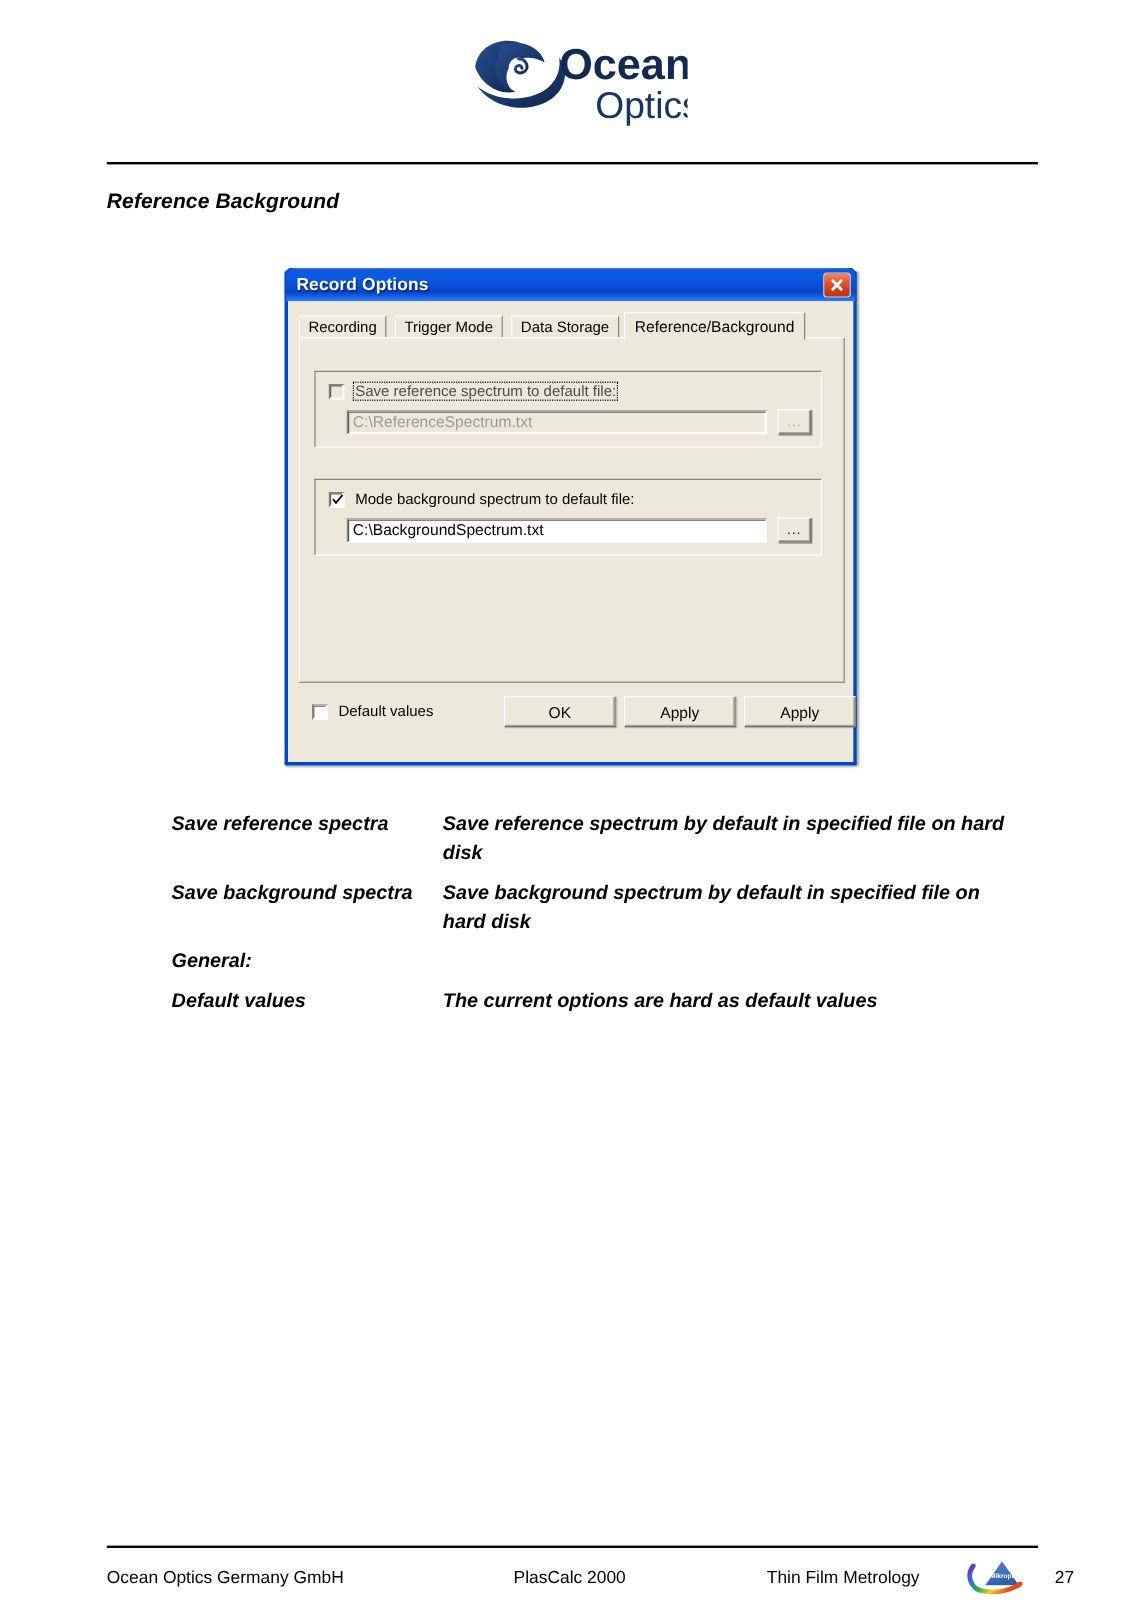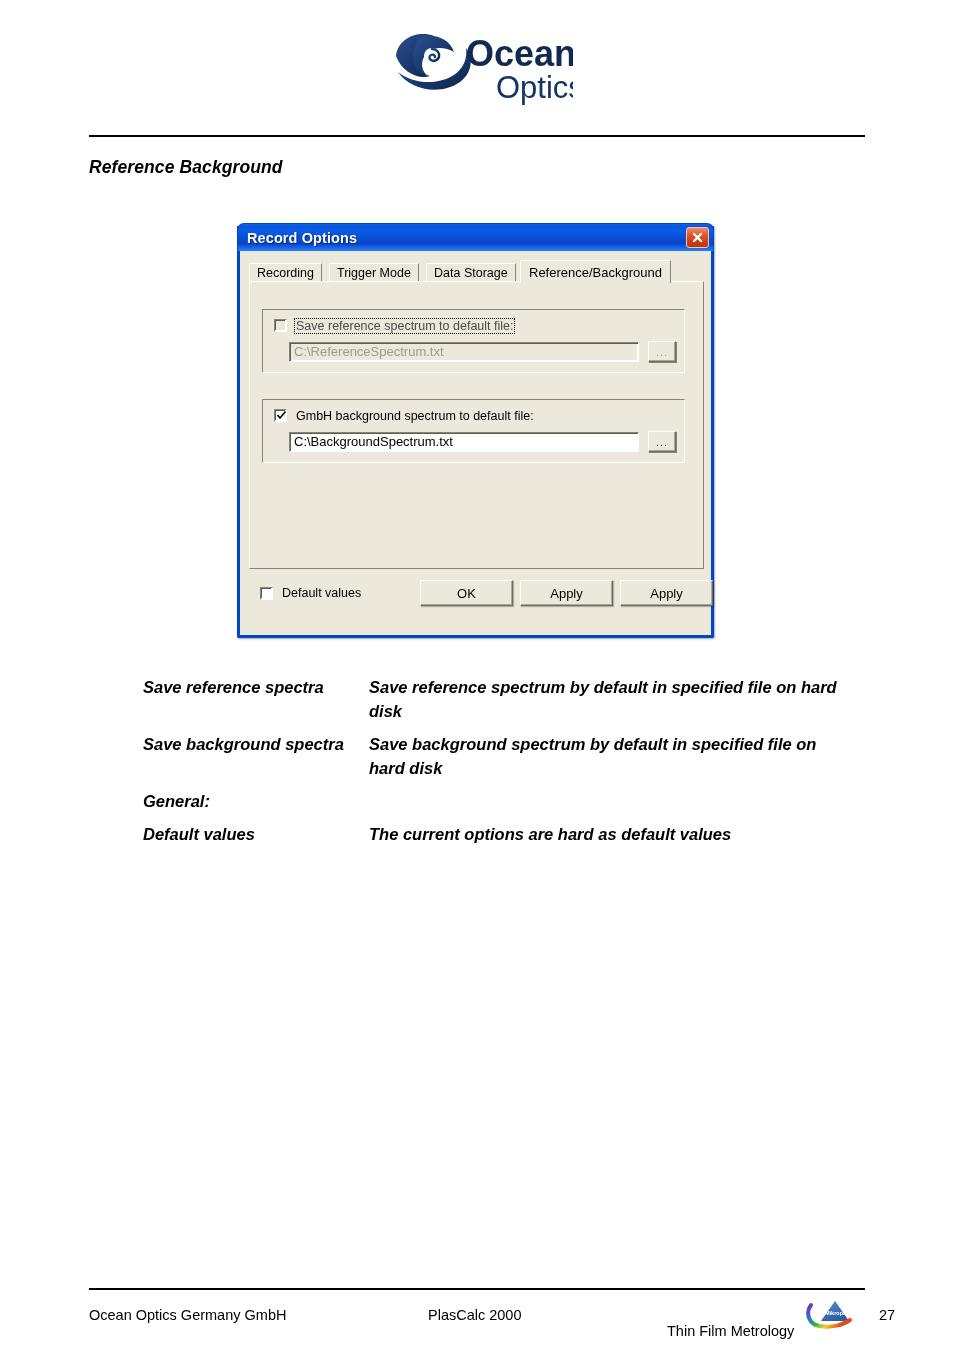--- a/index.html
+++ b/index.html
@@ -165,21 +165,21 @@
   }
   .group-ref  { top: 27px; height: 64px; }
   .group-back { top: 117px; height: 64px; }
 
   
   .cb-row {
     position: absolute;
     left: 11px;
     top: 9px;
     display: flex;
-    align-items: flex-start;
+    align-items: flex-end;
     cursor: pointer;
   }
   .checkbox {
     width: 13px;
     height: 13px;
     background: #ffffff;
     border: 1px solid #85837a;
     border-right-color: #ffffff;
     border-bottom-color: #ffffff;
     box-shadow: inset -1px -1px 0 #ffffff, inset 1px 1px 0 #5e5c55;
@@ -338,21 +338,21 @@
     position: absolute;
     left: 89px;
     top: 1303px;
     width: 776px;
     height: 32px;
     font-size: 14.5px;
     color: #000000;
   }
   .footer-company { position: absolute; left: 0;    top: 4px; }
   .footer-product { position: absolute; left: 339px; top: 4px; }
-  .footer-tagline { position: absolute; left: 550px; top: 20px; margin-left: 28px; }
+  .footer-tagline { position: absolute; left: 550px; top: 4px; }
   .footer-logo    { position: absolute; left: 716px; top: -8px; width: 50px; height: 36px; }
   .footer-page    { position: absolute; left: 790px; top: 4px; }
 </style>
 </head>
 <body>
 
 <div class="page-logo">
   <svg width="185" height="80" viewBox="0 0 185 80" xmlns="http://www.w3.org/2000/svg">
     <defs>
       <linearGradient id="shellGrad" x1="0" y1="0" x2="1" y2="1">
@@ -419,21 +419,21 @@
       </div>
     </div>
 
     <div class="group-box group-back">
       <div class="cb-row">
         <span class="checkbox">
           <svg class="tick" viewBox="0 0 11 11">
             <path d="M1.5 5 L4 8 L9.5 1.5" fill="none" stroke="#000000" stroke-width="1.6"></path>
           </svg>
         </span>
-        <span class="cb-label">GmbH background spectrum to default file:</span>
+        <span class="cb-label">Mode background spectrum to default file:</span>
       </div>
       <div class="path-row">
         <span class="path-field">C:\BackgroundSpectrum.txt</span>
         <span class="browse-btn">...</span>
       </div>
     </div>
 
   </div>
 
   <div class="bottom-bar">

